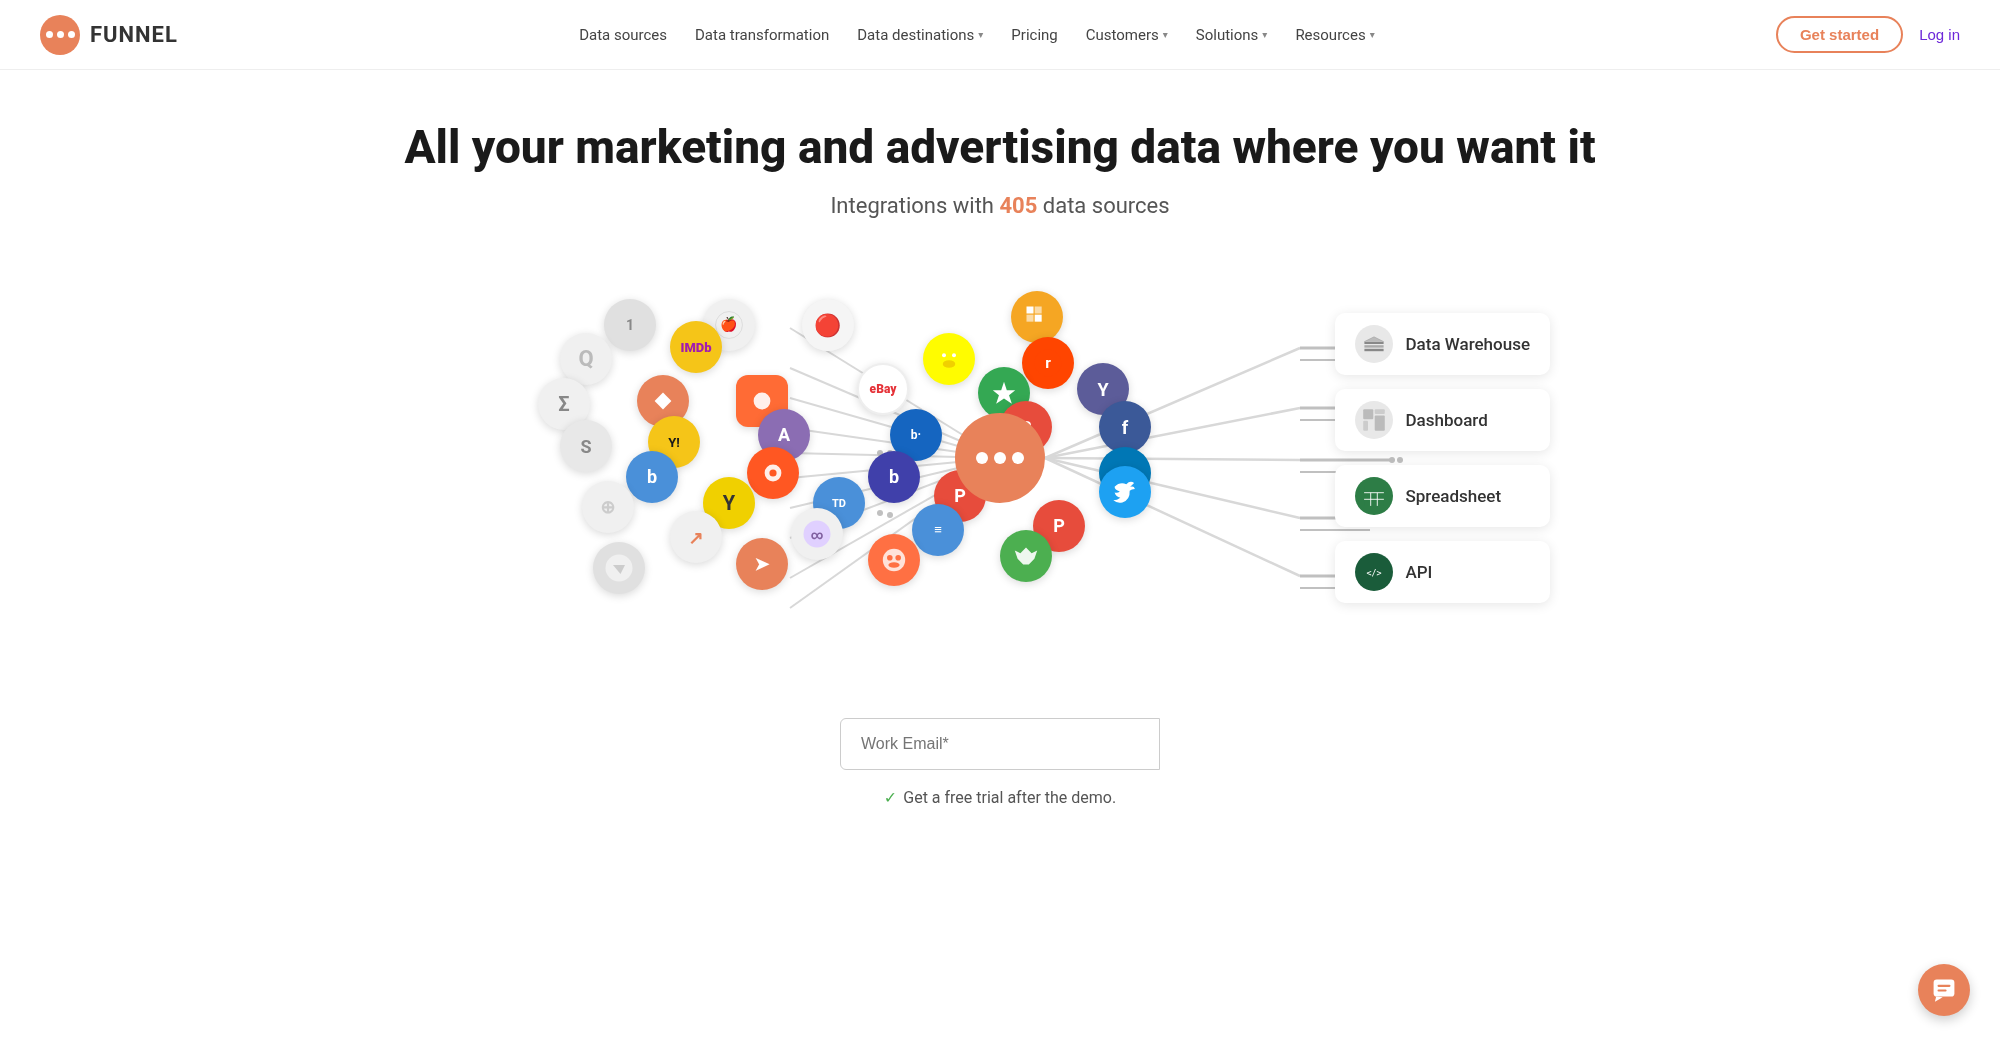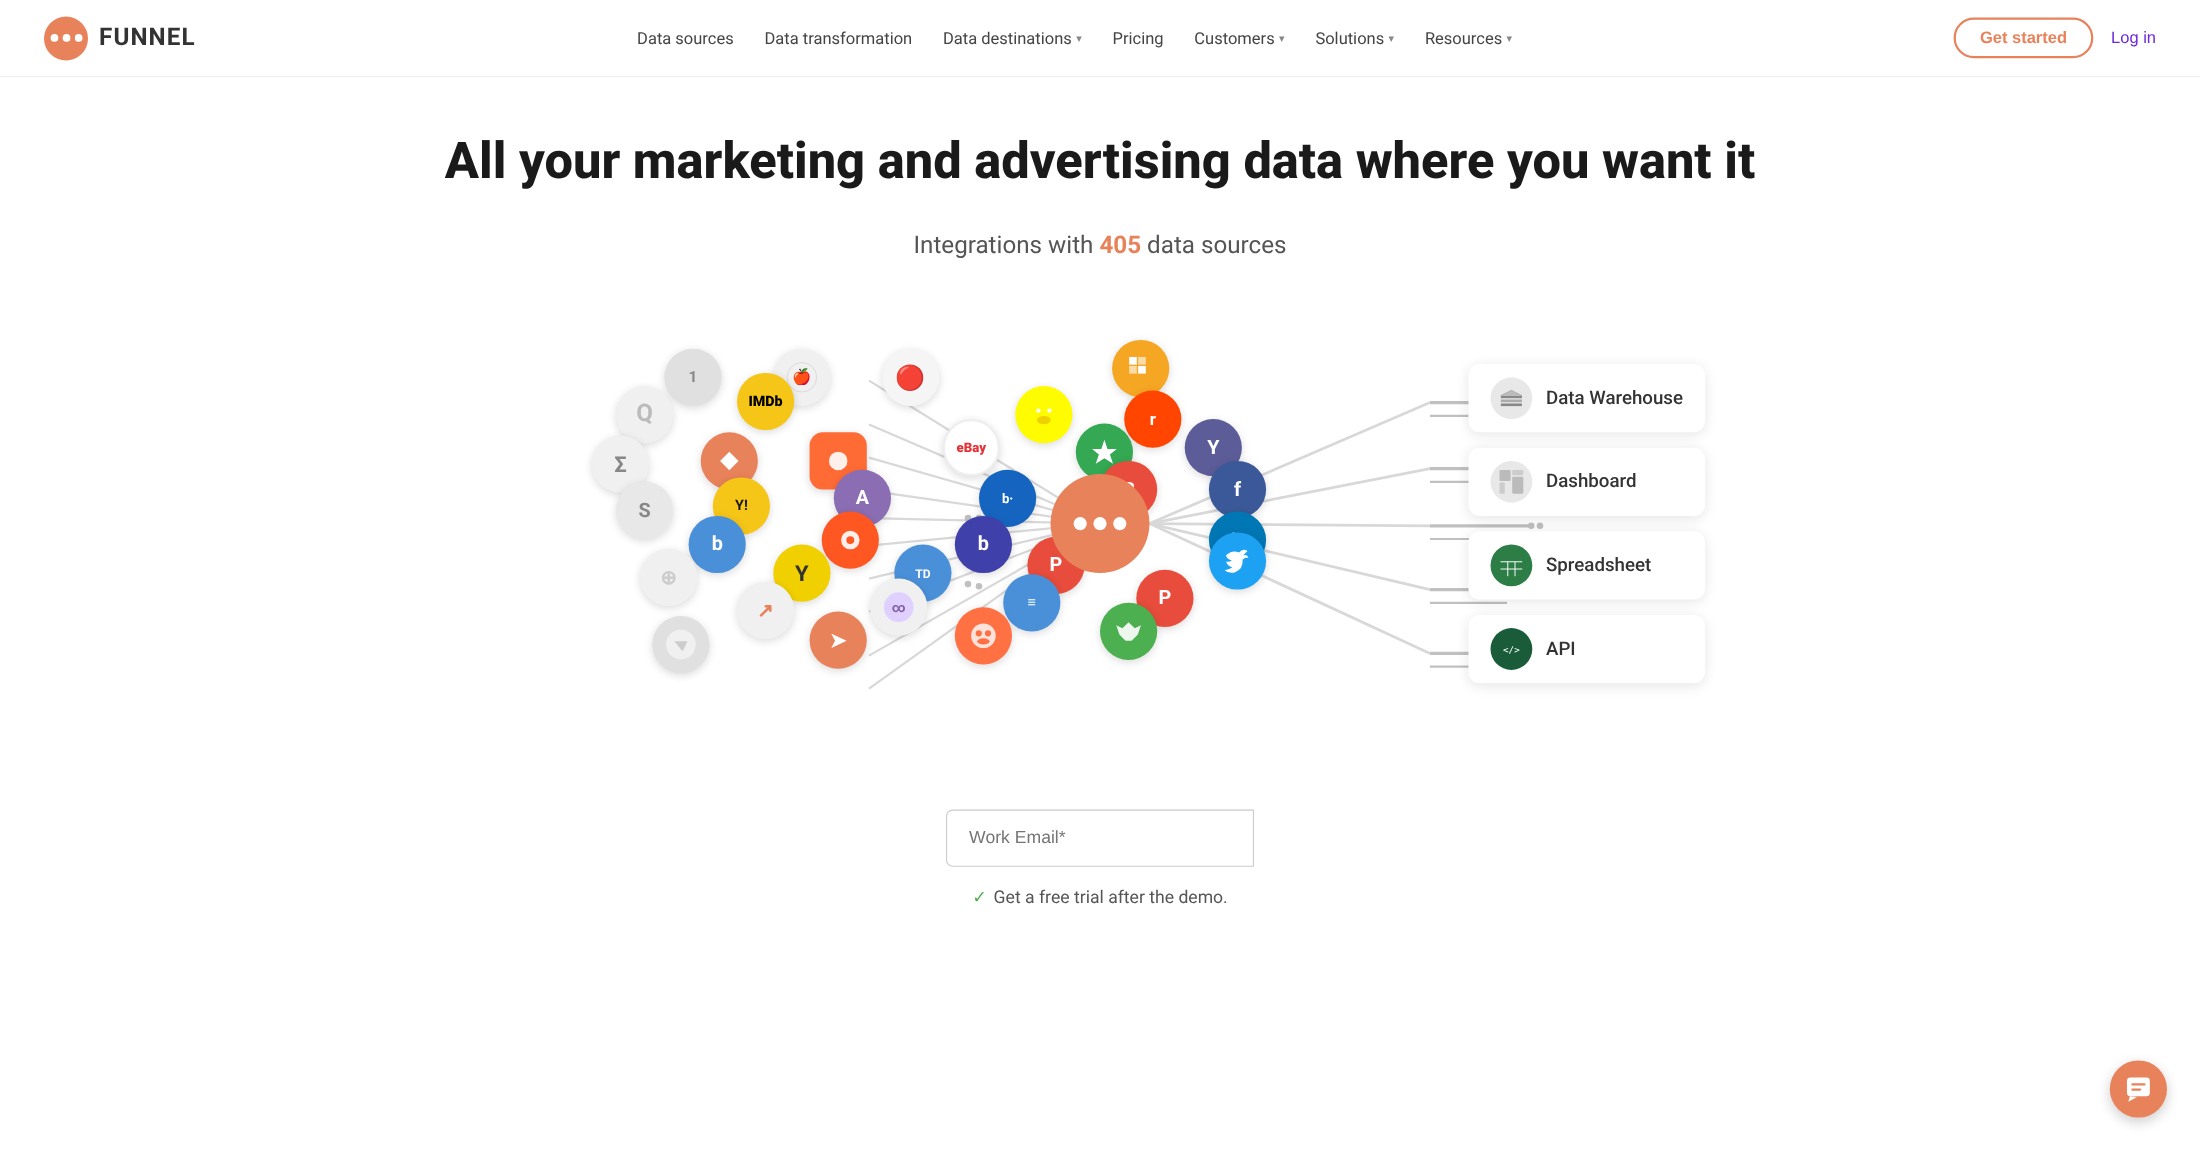--- a/index.html
+++ b/index.html
@@ -28,21 +28,21 @@
     .nav-actions { display: flex; align-items: center; gap: 16px; }
     .btn-get-started {
       border: 2px solid #e8825a; color: #e8825a; background: #fff;
       padding: 8px 22px; border-radius: 24px; font-size: 15px; font-weight: 600;
       cursor: pointer;
     }
     .btn-login { font-size: 15px; color: #6d28d9; cursor: pointer; background: none; border: none; }
 
     
     .hero { text-align: center; padding: 50px 20px 10px; }
-    .hero-title { font-size: 46px; font-weight: 800; color: #1a1a1a; line-height: 1.2; margin-bottom: 36px; }
+    .hero-title { font-size: 46px; font-weight: 800; color: #1a1a1a; line-height: 1.2; margin-bottom: 18px; }
     .hero-subtitle { font-size: 22px; color: #555; }
     .hero-count { color: #e8825a; font-weight: 700; }
 
     
     .diagram-section {
       position: relative; width: 100%; height: 420px;
       display: flex; align-items: center; justify-content: center;
       margin: 20px 0;
     }
     .diagram-inner {
@@ -87,21 +87,21 @@
     
     .diagram-svg {
       position: absolute; left: 0; top: 0; width: 100%; height: 100%;
       pointer-events: none;
     }
 
     
     .form-section { text-align: center; padding: 30px 20px 20px; }
     .form-row { display: flex; align-items: center; justify-content: center; gap: 0; margin-bottom: 18px; }
     .email-input {
-      width: 280px; padding: 16px 20px; border: 1px solid #ccc;
+      width: 320px; padding: 16px 20px; border: 1px solid #ccc;
       border-radius: 6px 0 0 6px; font-size: 16px; outline: none; color: #999;
     }
     .btn-demo {
       background: #e8825a; color: #fff; border: none;
       padding: 16px 36px; font-size: 17px; font-weight: 600;
       border-radius: 0 6px 6px 0; cursor: pointer;
     }
     .free-trial { color: #555; font-size: 16px; }
     .check-green { color: #4caf50; margin-right: 6px; }
 
@@ -242,21 +242,21 @@
     <div class="source-icon" style="top:6%;left:51%;background:#f5a623;">
       <svg width="28" height="28" viewBox="0 0 24 24">
           <rect x="3" y="3" width="6" height="6" fill="white"></rect>
           <rect x="10" y="3" width="6" height="6" fill="white" opacity="0.6"></rect>
           <rect x="3" y="10" width="6" height="6" fill="white" opacity="0.6"></rect>
           <rect x="10" y="10" width="6" height="6" fill="white"></rect>
         </svg>
     </div>
 
     <div class="source-icon" style="top:17%;left:10%;background:#f0f0f0;color:#bbb;font-size:22px;">Q</div>
-    <div class="source-icon" style="top:14%;left:20%;background:#f5c518;color:#000000;font-size:13px;font-weight:900;">IMDb</div>
+    <div class="source-icon" style="top:14%;left:20%;background:#f5c518;color:#a21caf;font-size:13px;font-weight:900;">IMDb</div>
     <div class="source-icon" style="top:17%;left:43%;background:#fffc00;color:#000;">
       <svg width="26" height="30" viewBox="0 0 100 120">
           <ellipse cx="50" cy="60" rx="40" ry="50" fill="#fffc00"></ellipse>
           <circle cx="30" cy="45" r="8" fill="white"></circle>
           <circle cx="70" cy="45" r="8" fill="white"></circle>
           <ellipse cx="50" cy="80" rx="25" ry="15" fill="#f0d000"></ellipse>
         </svg>
     </div>
     <div class="source-icon" style="top:18%;left:52%;background:#ff4500;">
       <svg width="28" height="28" viewBox="0 0 100 100">

